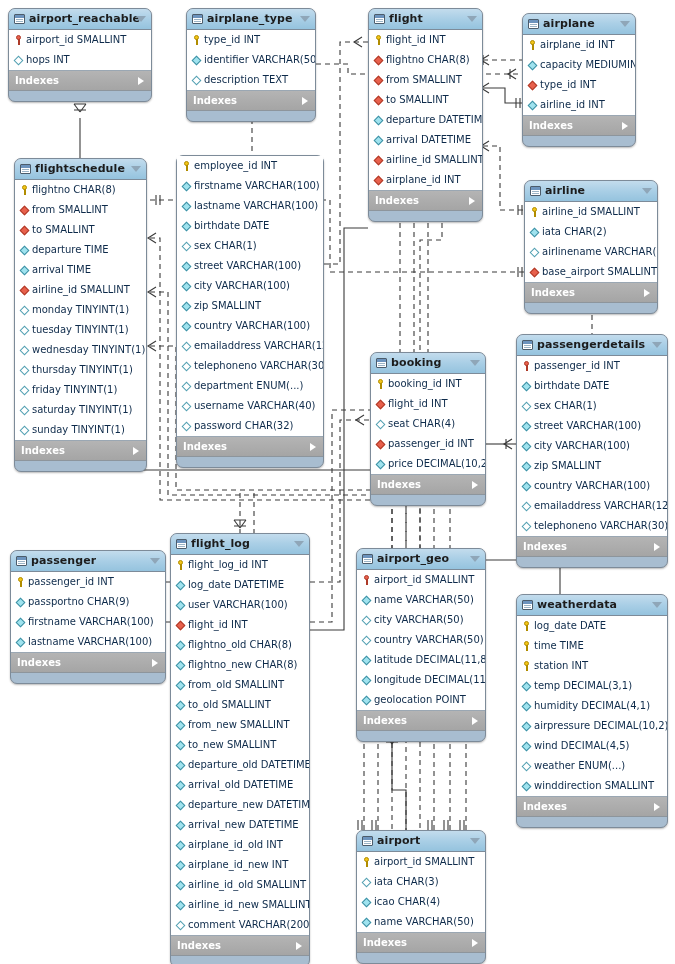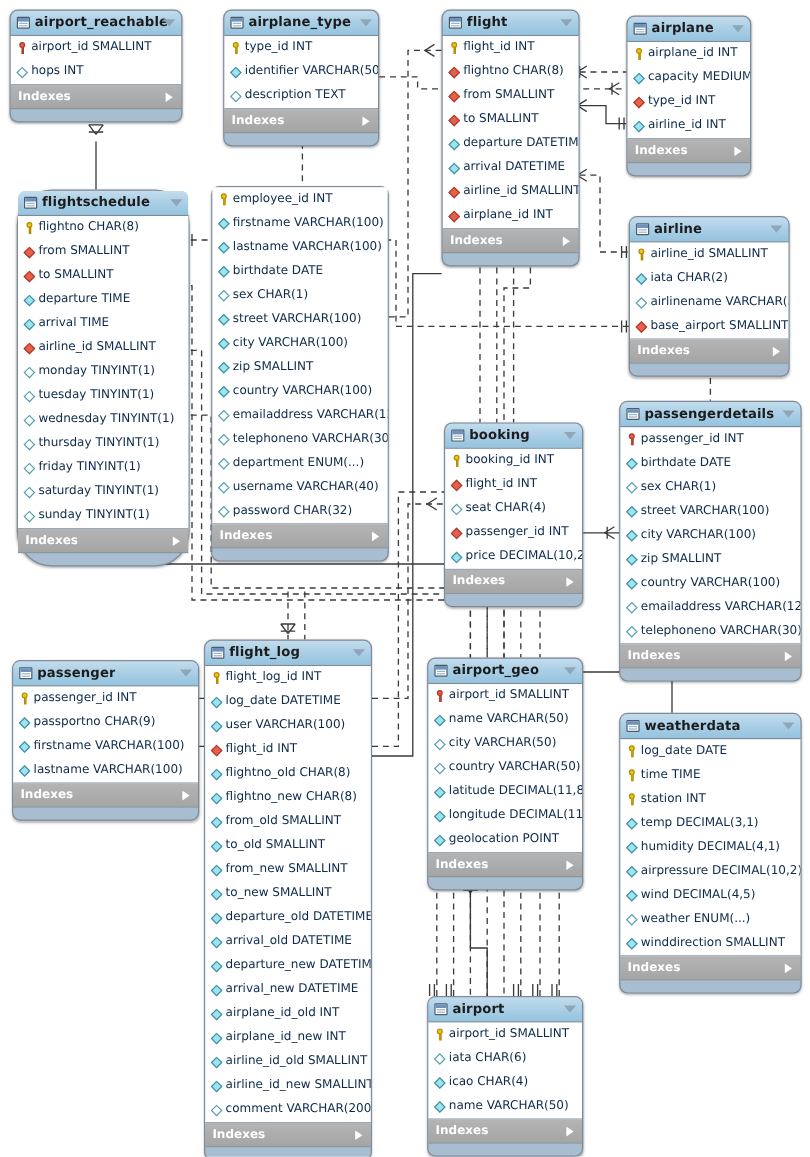--- a/index.html
+++ b/index.html
@@ -326,21 +326,21 @@
             <span class="cn">airline_id SMALLINT</span>
           </div>
           <div class="col">
             <span class="g g-dia g-fk"></span>
             <span class="cn">airplane_id INT</span>
           </div>
         </div>
         <div class="idx"><span>Indexes</span><span class="tri"></span></div>
         <div class="tbl-foot"></div>
       </div>
-      <div class="tbl" style="left: 522px; top: 13px; width: 104px;">
+      <div class="tbl" style="left: 522px; top: 13px; width: 114px;">
         <div class="tbl-head">
           <span class="tbl-icon"></span>
           <span class="tname">airplane</span>
           <span class="caret"></span>
         </div>
         <div class="cols">
           <div class="col">
             <span class="g g-key"></span>
             <span class="cn">airplane_id INT</span>
           </div>
@@ -353,21 +353,21 @@
             <span class="cn">type_id INT</span>
           </div>
           <div class="col">
             <span class="g g-dia"></span>
             <span class="cn">airline_id INT</span>
           </div>
         </div>
         <div class="idx"><span>Indexes</span><span class="tri"></span></div>
         <div class="tbl-foot"></div>
       </div>
-      <div class="tbl" style="left: 14px; top: 158px; width: 144px; border-radius: 29px;">
+      <div class="tbl" style="left: 14px; top: 158px; width: 133px;">
         <div class="tbl-head">
           <span class="tbl-icon"></span>
           <span class="tname">flightschedule</span>
           <span class="caret"></span>
         </div>
         <div class="cols">
           <div class="col">
             <span class="g g-key"></span>
             <span class="cn">flightno CHAR(8)</span>
           </div>
@@ -796,21 +796,21 @@
           <span class="tname">airport</span>
           <span class="caret"></span>
         </div>
         <div class="cols">
           <div class="col">
             <span class="g g-key"></span>
             <span class="cn">airport_id SMALLINT</span>
           </div>
           <div class="col">
             <span class="g g-dia g-null"></span>
-            <span class="cn">iata CHAR(6)</span>
+            <span class="cn">iata CHAR(3)</span>
           </div>
           <div class="col">
             <span class="g g-dia"></span>
             <span class="cn">icao CHAR(4)</span>
           </div>
           <div class="col">
             <span class="g g-dia"></span>
             <span class="cn">name VARCHAR(50)</span>
           </div>
         </div>

